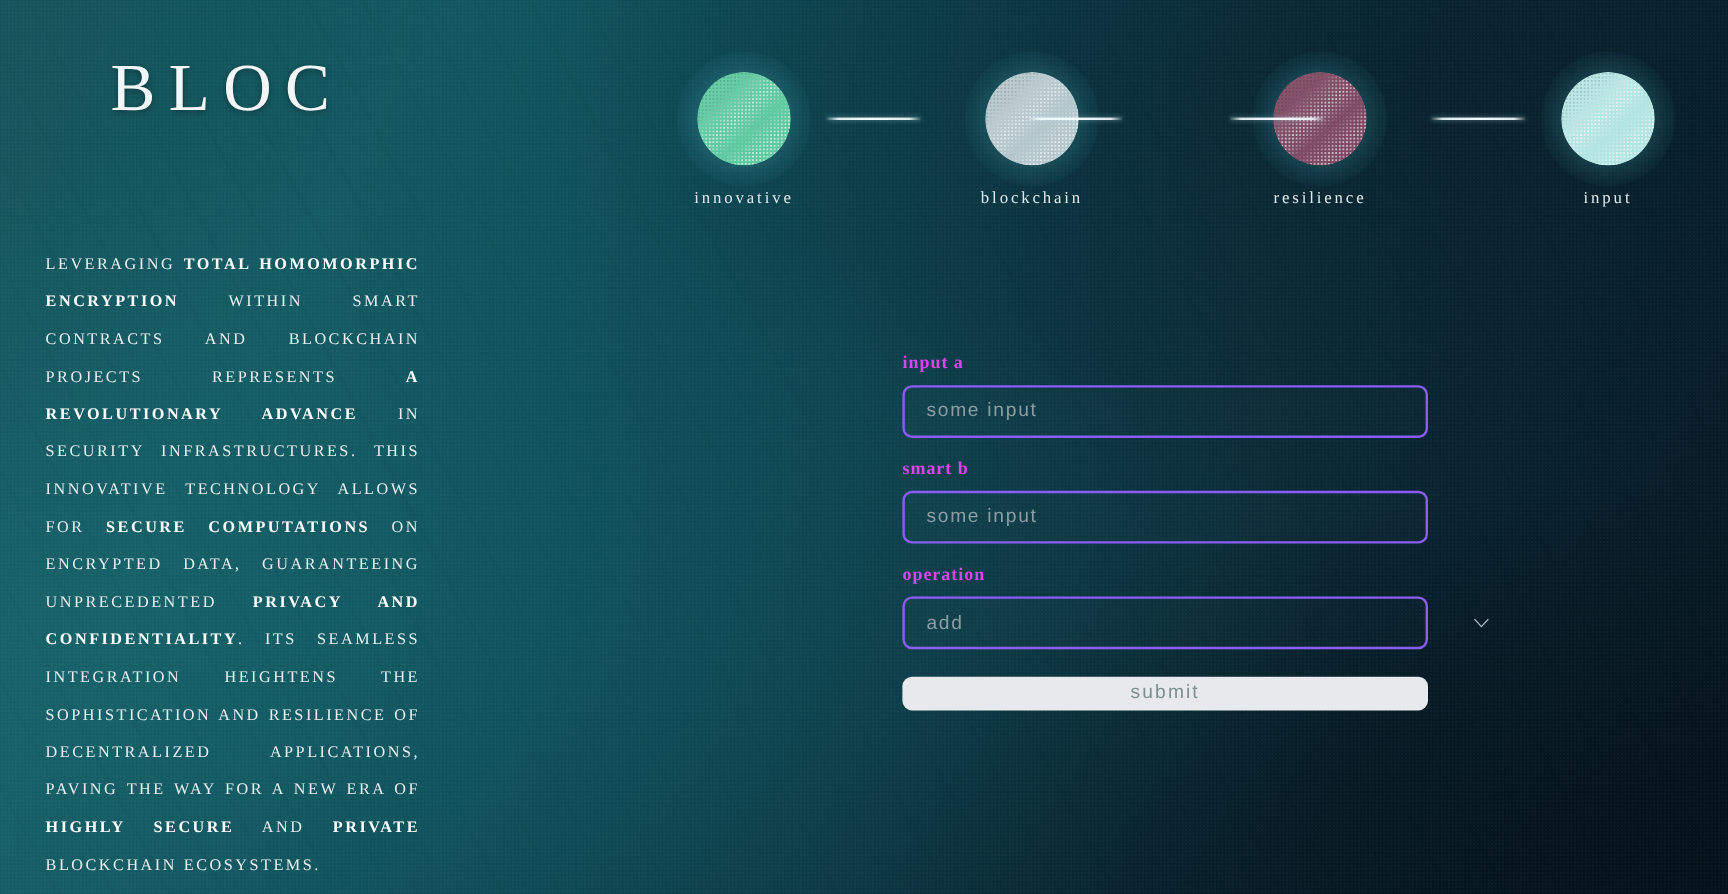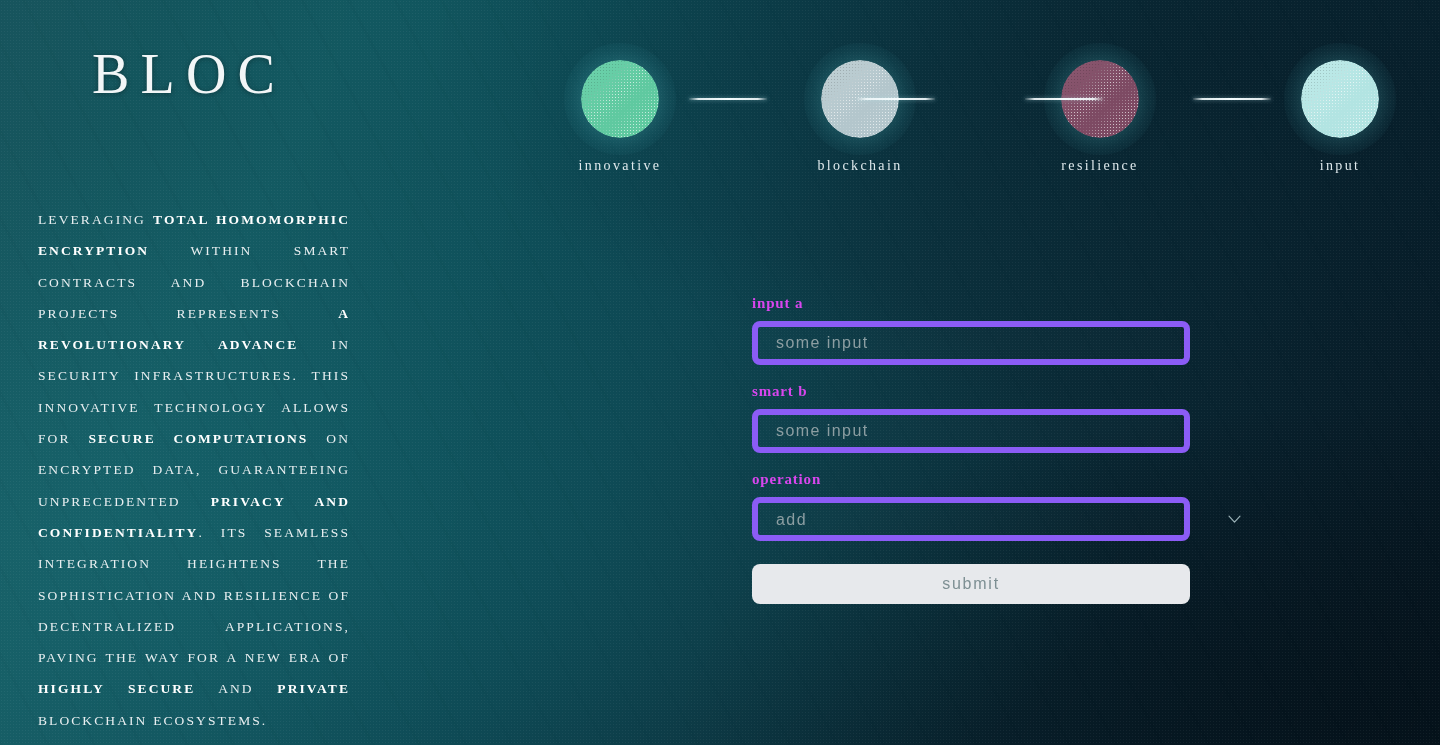--- a/index.html
+++ b/index.html
@@ -208,21 +208,21 @@
     font-weight: 700;
     letter-spacing: 0.055em;
     color: #d946ef;
     margin-bottom: 9px;
   }
   .ctrl {
     display: block;
     width: 438px;
     height: 44px;
     border-radius: 8px;
-    border: 6px solid #8b5cf6;
+    border: 2px solid #8b5cf6;
     background: rgba(255,255,255,0.012);
     color: #c9d6d9;
     padding: 0 18px;
     font-family: "Liberation Sans", "DejaVu Sans", sans-serif;
     font-size: 16px;
     letter-spacing: 0.09em;
     outline: none;
   }
   .ctrl::placeholder {
     color: #8c9ea2;
@@ -245,21 +245,21 @@
     height: 44px;
     display: flex;
     align-items: center;
     pointer-events: none;
   }
   .chev svg { display: block; }
 
   #submit-button {
     display: block;
     width: 438px;
-    height: 40px;
+    height: 28px;
     margin-top: 23px;
     border: none;
     border-radius: 8px;
     background: #e7e9ec;
     color: #7d8f93;
     font-family: "Liberation Sans", "DejaVu Sans", sans-serif;
     font-size: 16px;
     letter-spacing: 0.11em;
     cursor: pointer;
   }

